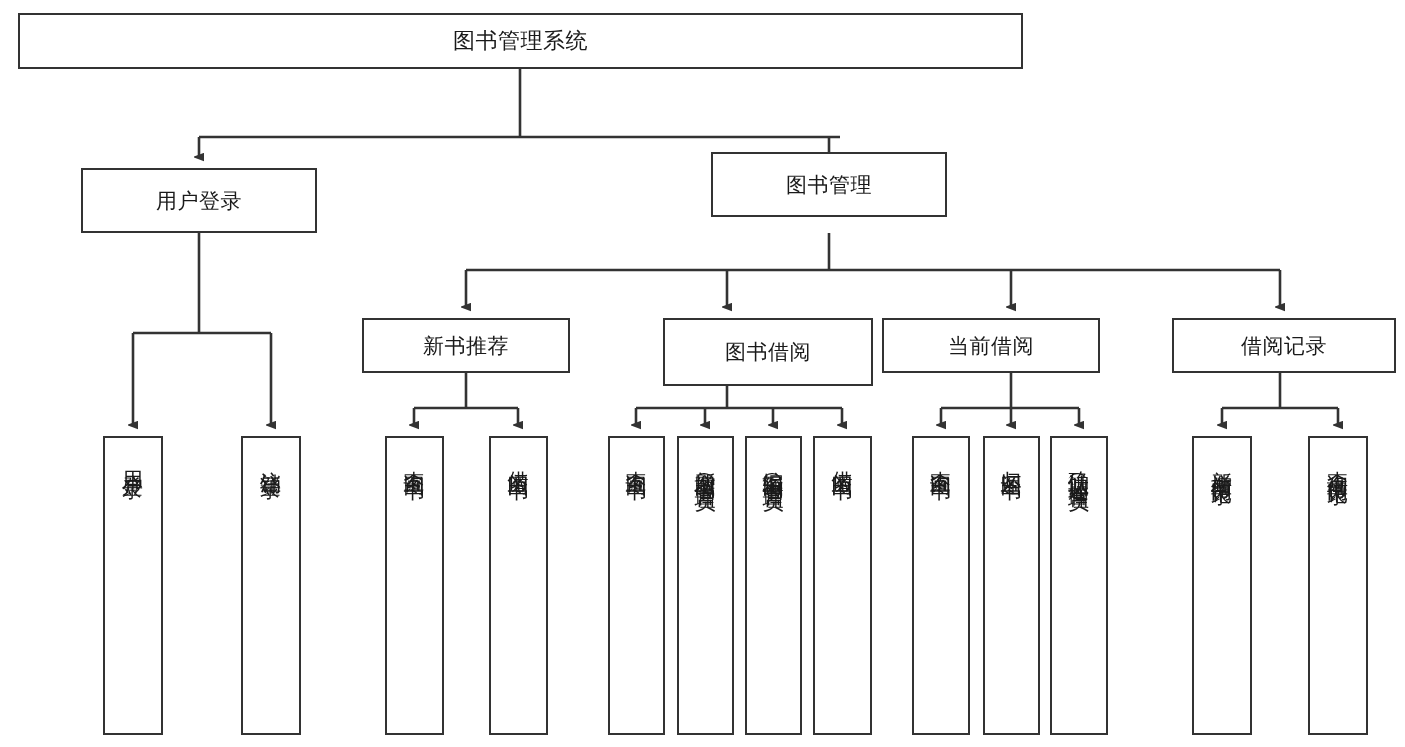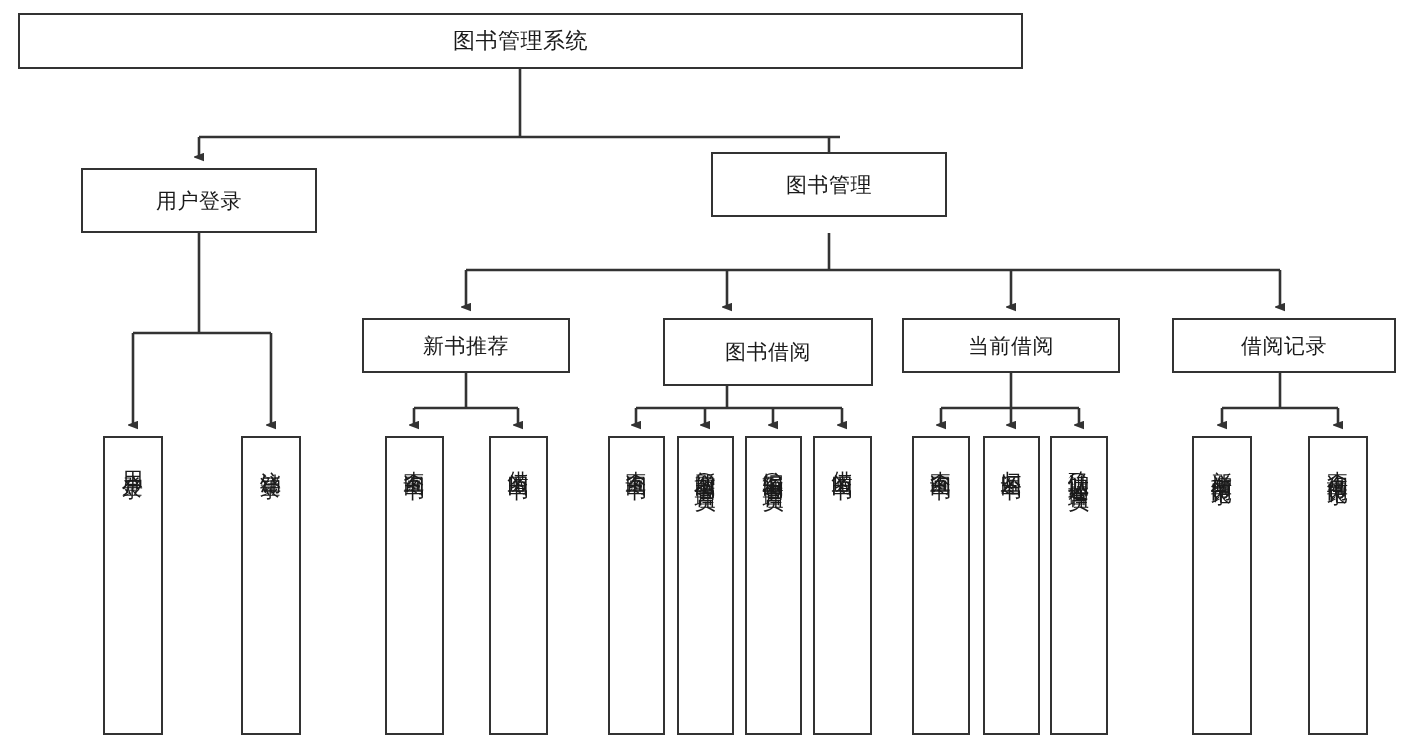--- a/index.html
+++ b/index.html
@@ -132,21 +132,21 @@
   <div class="node horiz" style="left:711px; top:152px; width:236px; height:65px;">
     <span class="label">图书管理</span>
   </div>
 
   <div class="node horiz" style="left:362px; top:318px; width:208px; height:55px;">
     <span class="label">新书推荐</span>
   </div>
   <div class="node horiz" style="left:622px; top:318px; width:210px; height:68px;margin-left:41px;">
     <span class="label">图书借阅</span>
   </div>
-  <div class="node horiz" style="left:902px; top:318px; width:218px; height:55px;">
+  <div class="node horiz" style="left:882px; top:318px; width:218px; height:55px;">
     <span class="label">当前借阅</span>
   </div>
   <div class="node horiz" style="left:1172px; top:318px; width:224px; height:55px;">
     <span class="label">借阅记录</span>
   </div>
 
   <div class="node vert" style="left:103px; top:436px; width:60px; height:299px;">
     <span class="label">用户登录</span>
   </div>
   <div class="node vert" style="left:241px; top:436px; width:60px; height:299px;">

